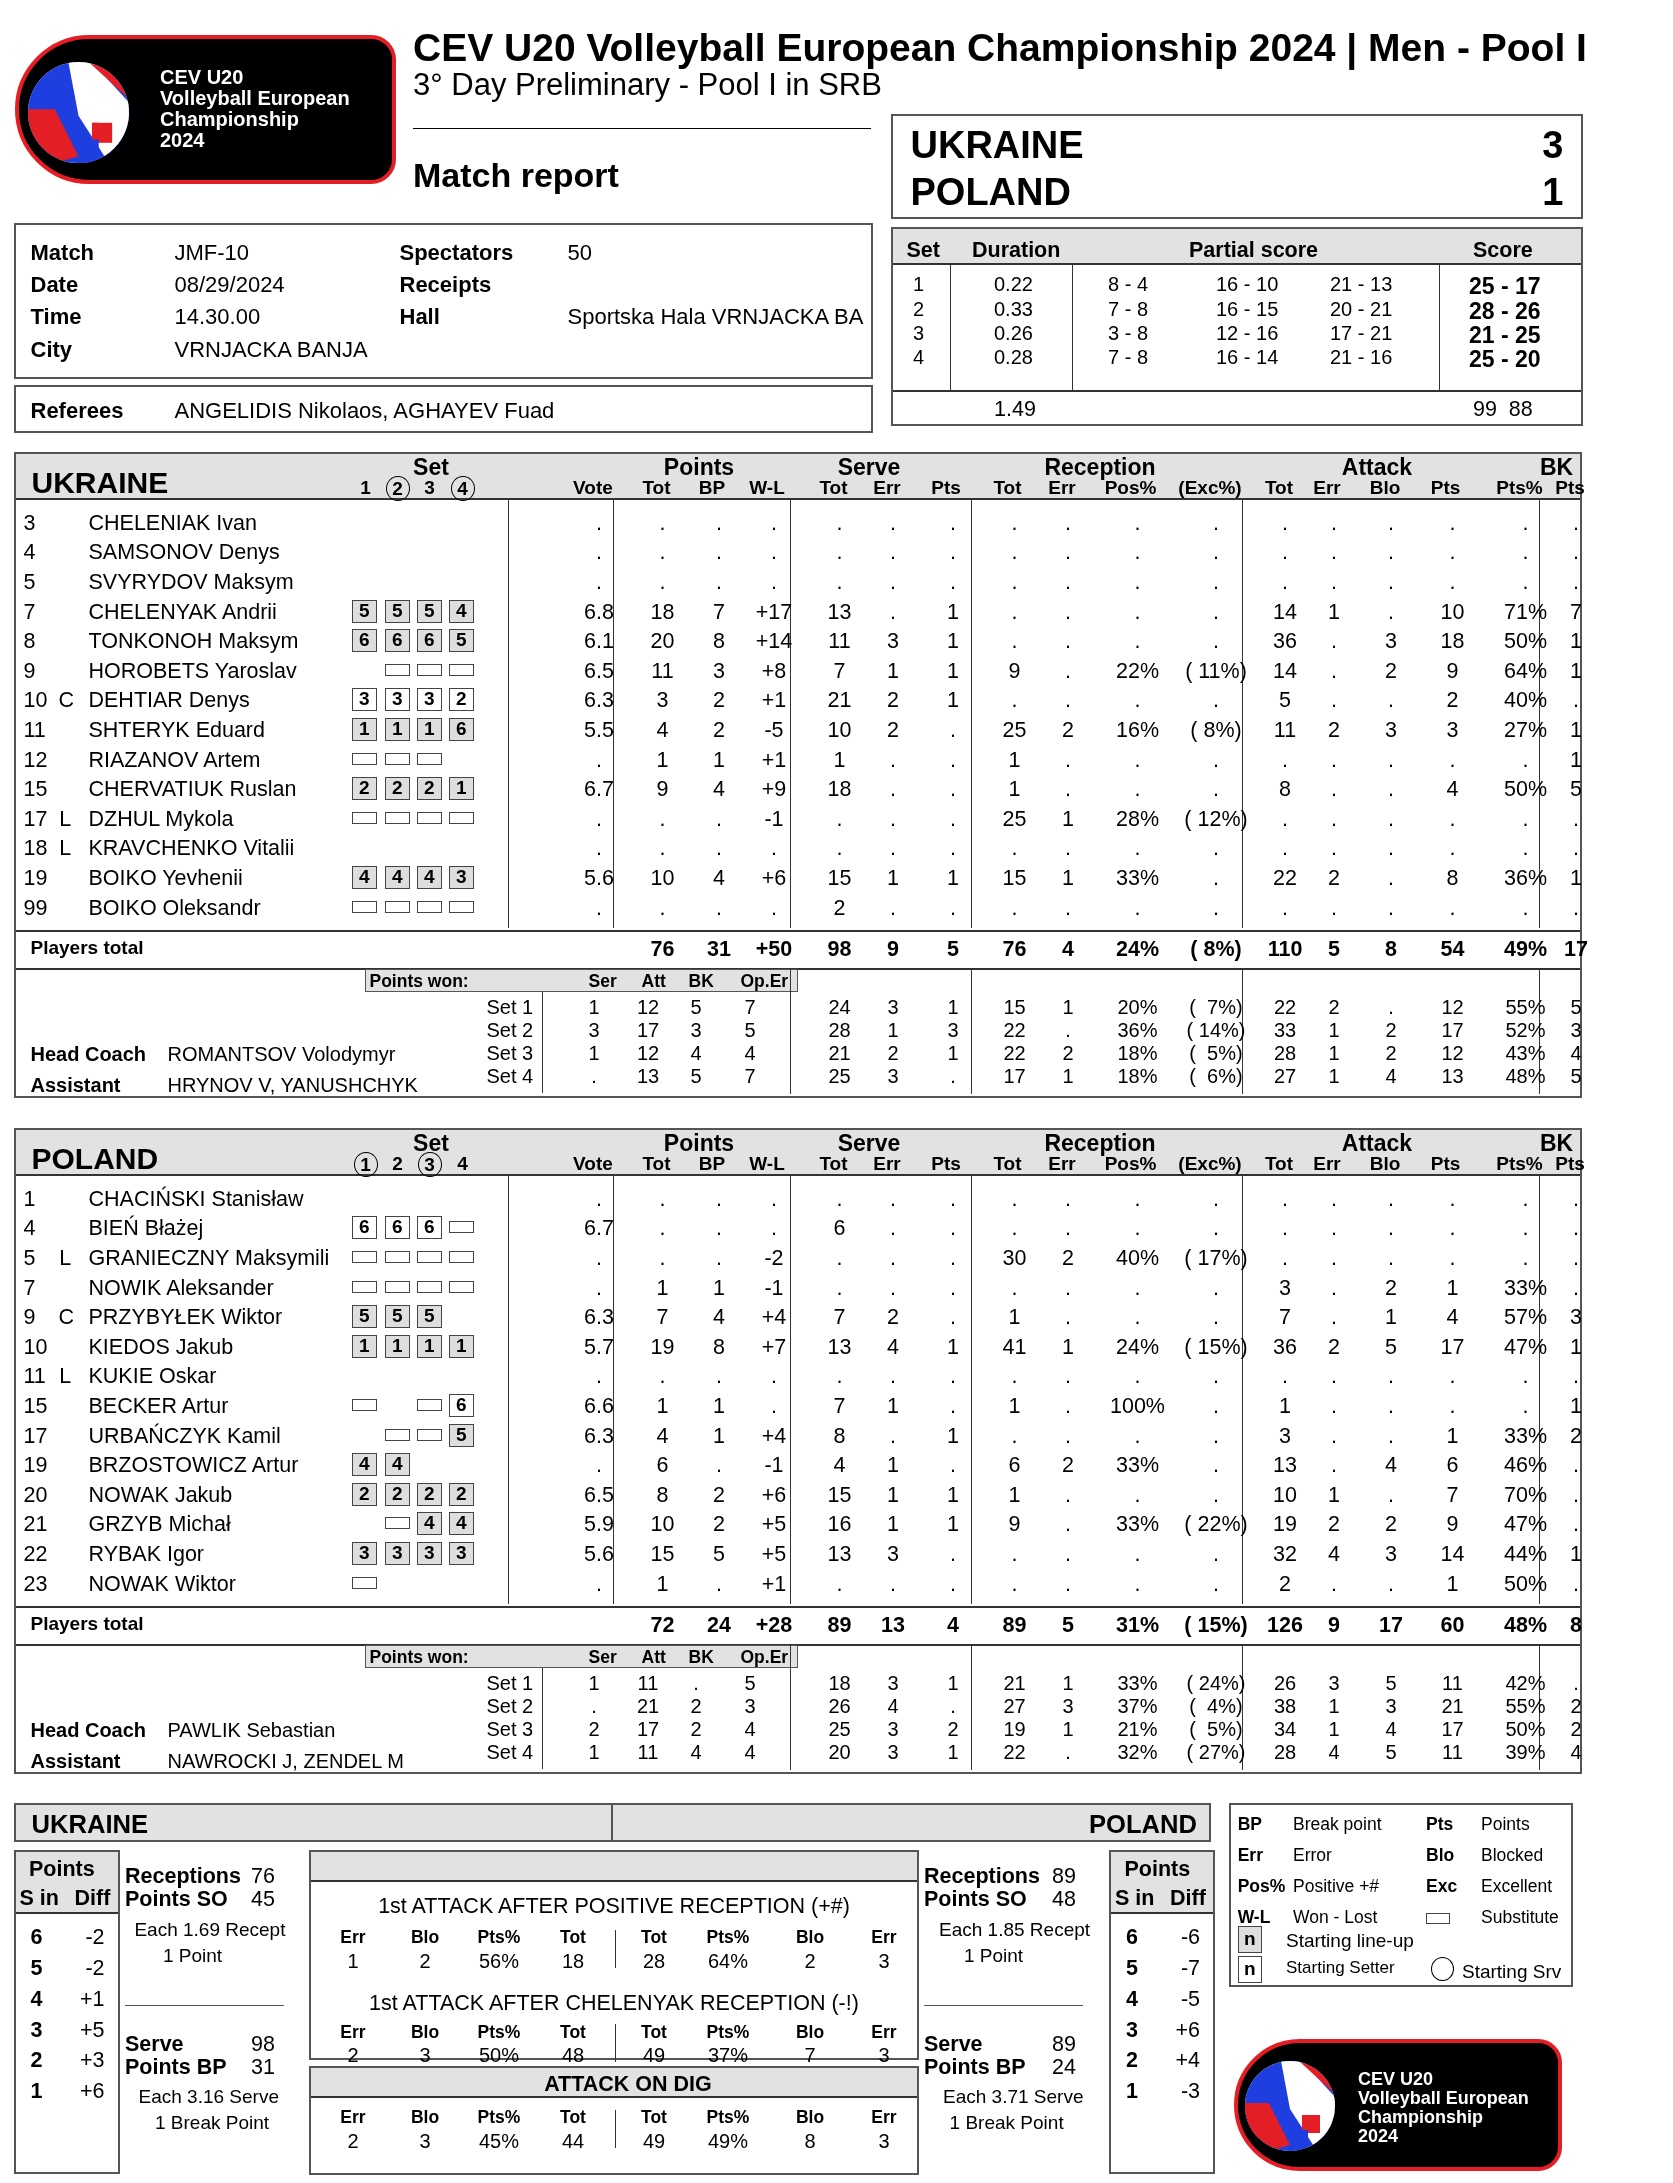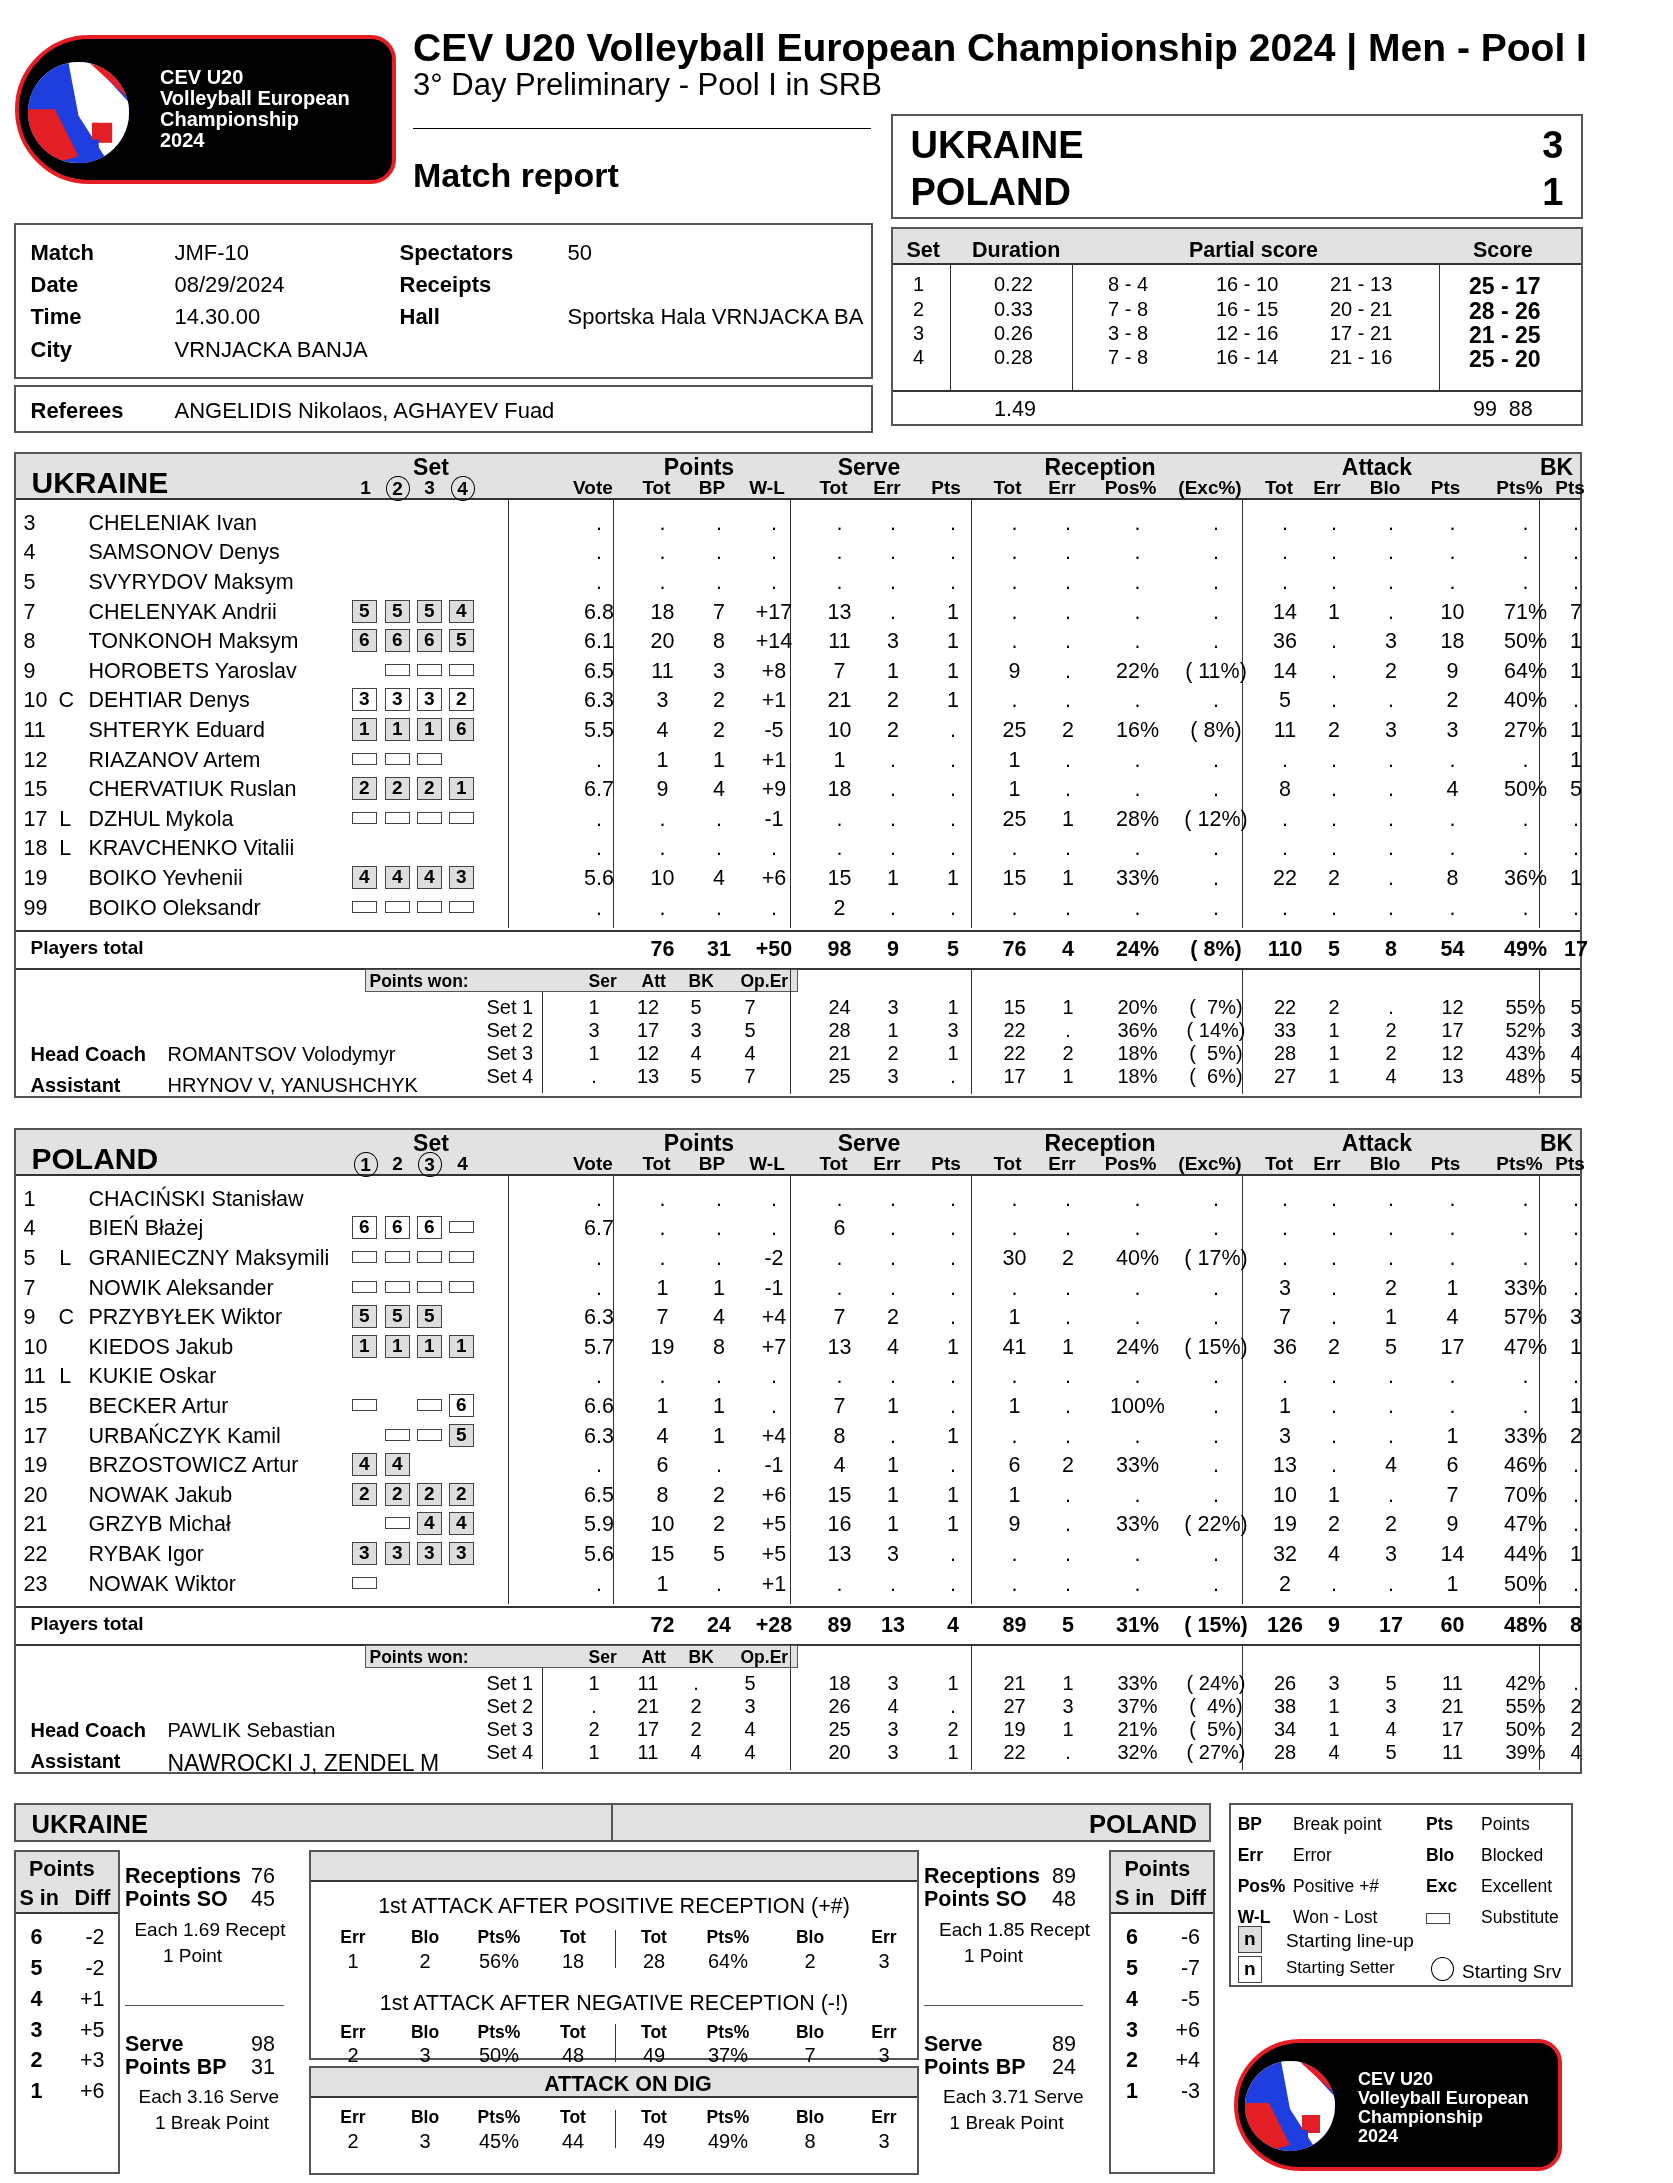--- a/index.html
+++ b/index.html
@@ -1124,21 +1124,21 @@
         <span style="left: 1239px; width: 61px; top: 0px; white-space: pre;">28</span>
         <span style="left: 1295px; width: 47px; top: 0px; white-space: pre;">4</span>
         <span style="left: 1352px; width: 47px; top: 0px; white-space: pre;">5</span>
         <span style="left: 1410px; width: 54px; top: 0px; white-space: pre;">11</span>
         <span style="left: 1473px; width: 74px; top: 0px; white-space: pre;">39%</span>
         <span style="left: 1537px; width: 47px; top: 0px; white-space: pre;">4</span>
       </div>
       <span class="abs bold" style="left: 15px; top: 589px; font-size: 20px;">Head Coach</span>
       <span class="abs" style="left: 152px; top: 589px; font-size: 20px;">PAWLIK Sebastian</span>
       <span class="abs bold" style="left: 15px; top: 620px; font-size: 20px;">Assistant</span>
-      <span class="abs" style="left: 152px; top: 620px; font-size: 23px;">NAWROCKI J, ZENDEL M</span>
+      <span class="abs" style="left: 152px; top: 620px; font-size: 20px;">NAWROCKI J, ZENDEL M</span>
     </div>
   </div>
 
 <div class="box grayhdr" style="left:13.5px;top:1803px;width:599px;height:39px;">
   <div class="abs bold" style="left:16px;top:5.4px;font-size:25.6px;">UKRAINE</div>
 </div>
 <div class="box grayhdr" style="left:611px;top:1803px;width:600px;height:39px;">
   <div class="abs bold" style="right:12px;top:5.4px;font-size:25.6px;">POLAND</div>
 </div>
 
@@ -1194,21 +1194,21 @@
       <span class="abs bold" style="left: 316px; width: 54px; text-align: center; top: 75px; font-size: 17.5px;">Tot</span>
       <span class="abs" style="left: 316px; width: 54px; text-align: center; top: 98px; font-size: 20px;">28</span>
       <span class="abs bold" style="left: 390px; width: 54px; text-align: center; top: 75px; font-size: 17.5px;">Pts%</span>
       <span class="abs" style="left: 390px; width: 54px; text-align: center; top: 98px; font-size: 20px;">64%</span>
       <span class="abs bold" style="left: 472px; width: 54px; text-align: center; top: 75px; font-size: 17.5px;">Blo</span>
       <span class="abs" style="left: 472px; width: 54px; text-align: center; top: 98px; font-size: 20px;">2</span>
       <span class="abs bold" style="left: 546px; width: 54px; text-align: center; top: 75px; font-size: 17.5px;">Err</span>
       <span class="abs" style="left: 546px; width: 54px; text-align: center; top: 98px; font-size: 20px;">3</span>
       <div class="vline" style="left: 304px; top: 78px; height: 38px; width: 0.7px;"></div>
     </div>
-  <div class="abs" style="left:0;width:606px;text-align:center;top:139px;font-size:21.5px;">1st ATTACK AFTER NEGATIVE RECEPTION (-!)</div>
+  <div class="abs" style="left:0;width:606px;text-align:center;top:139px;font-size:21.5px;">1st ATTACK AFTER CHELENYAK RECEPTION (-!)</div>
   <div id="neg-grid">
       <span class="abs bold" style="left: 15px; width: 54px; text-align: center; top: 170px; font-size: 17.5px;">Err</span>
       <span class="abs" style="left: 15px; width: 54px; text-align: center; top: 192px; font-size: 20px;">2</span>
       <span class="abs bold" style="left: 87px; width: 54px; text-align: center; top: 170px; font-size: 17.5px;">Blo</span>
       <span class="abs" style="left: 87px; width: 54px; text-align: center; top: 192px; font-size: 20px;">3</span>
       <span class="abs bold" style="left: 161px; width: 54px; text-align: center; top: 170px; font-size: 17.5px;">Pts%</span>
       <span class="abs" style="left: 161px; width: 54px; text-align: center; top: 192px; font-size: 20px;">50%</span>
       <span class="abs bold" style="left: 235px; width: 54px; text-align: center; top: 170px; font-size: 17.5px;">Tot</span>
       <span class="abs" style="left: 235px; width: 54px; text-align: center; top: 192px; font-size: 20px;">48</span>
       <span class="abs bold" style="left: 316px; width: 54px; text-align: center; top: 170px; font-size: 17.5px;">Tot</span>

